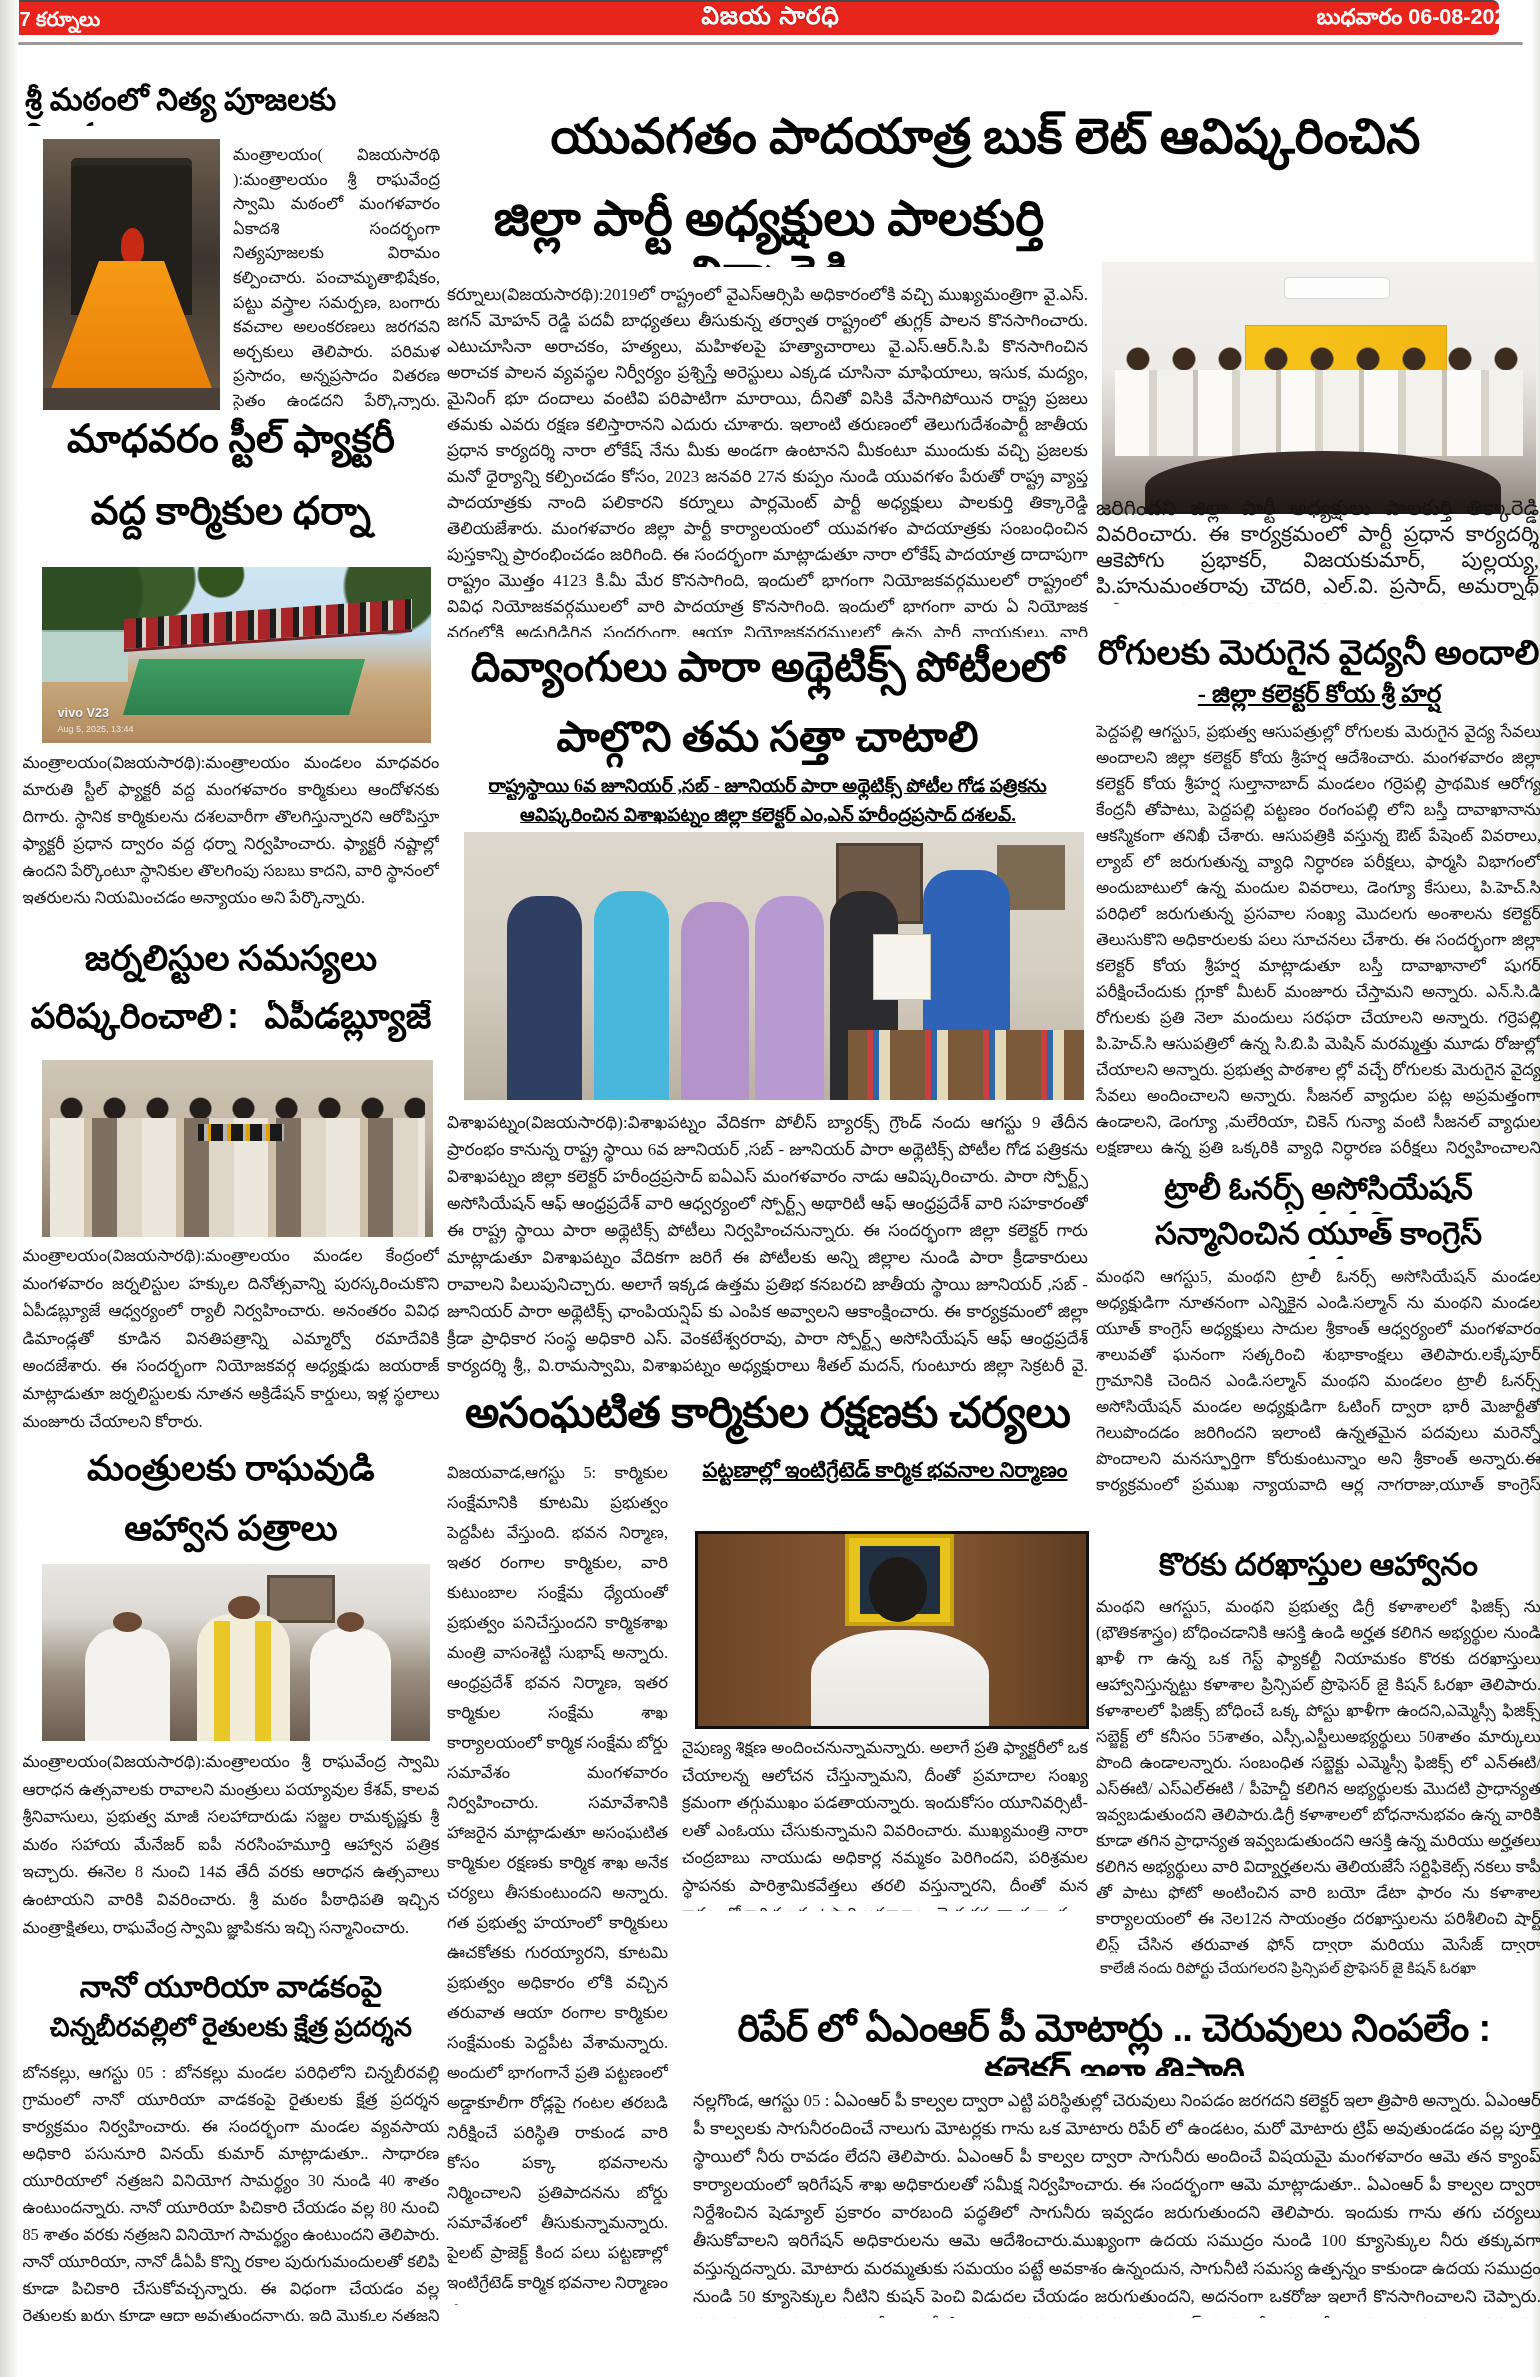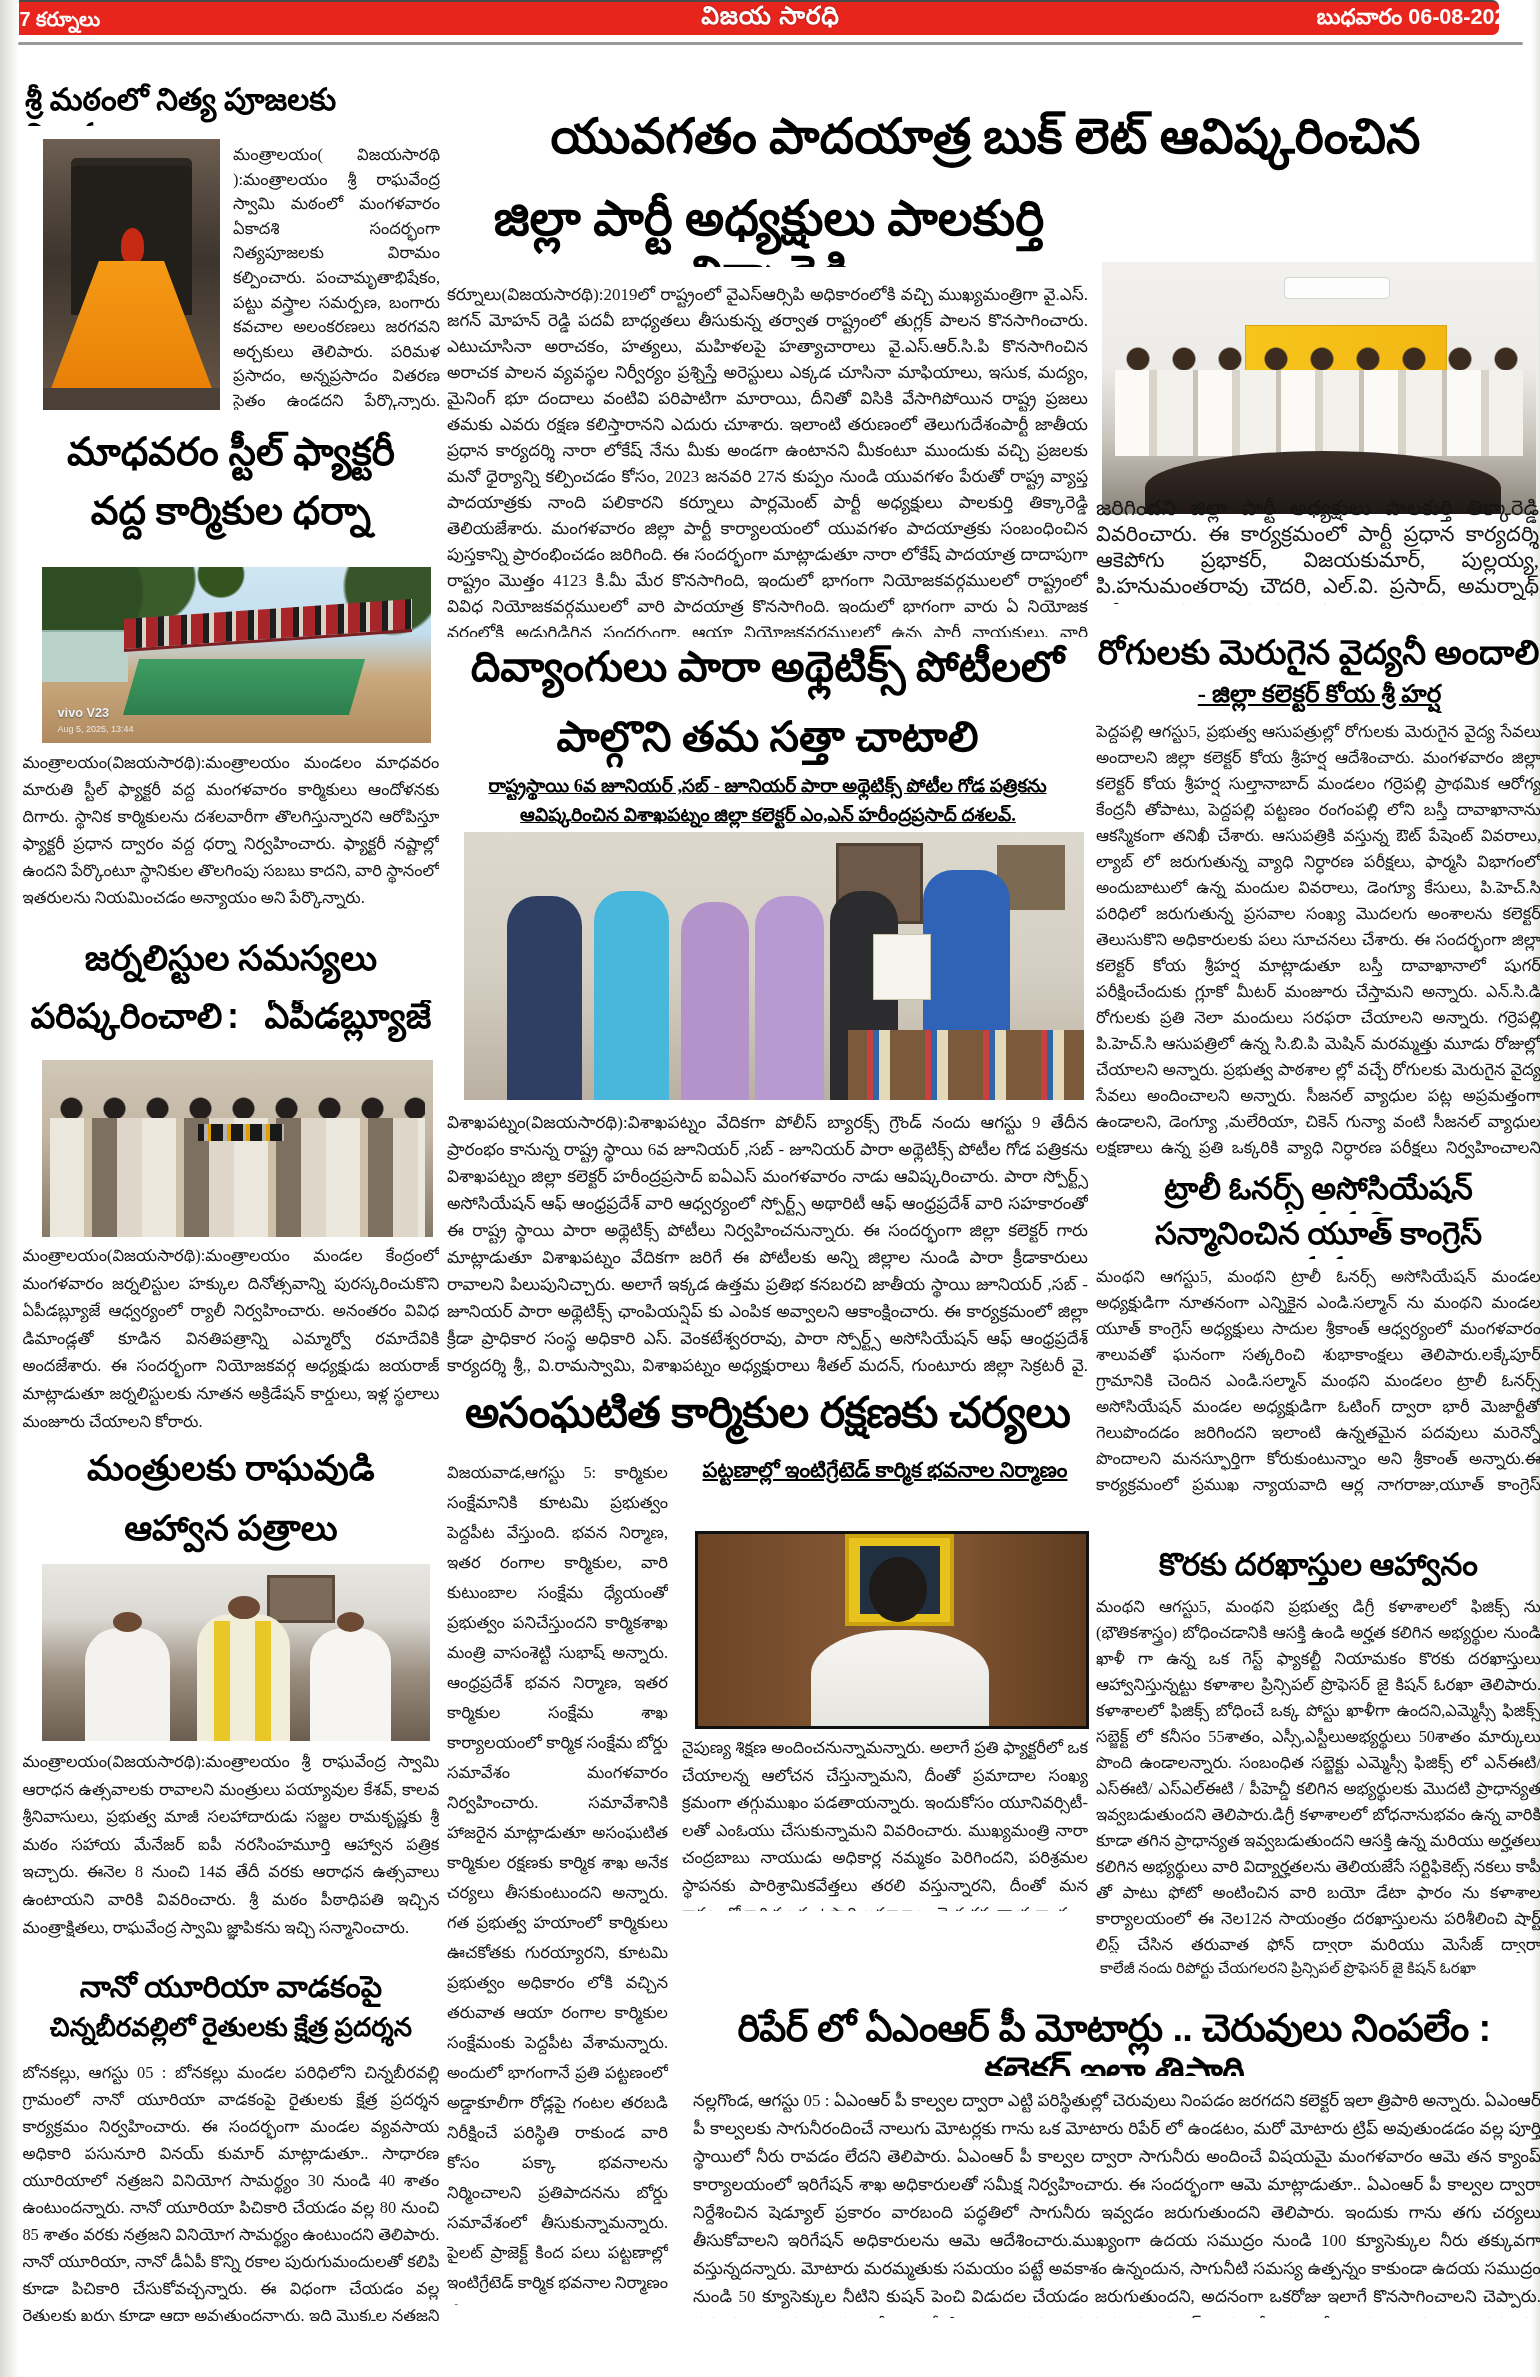--- a/index.html
+++ b/index.html
@@ -108,21 +108,21 @@
 
   <div class="abs hl" style="left:25px;top:83px;width:412px;height:43px;font-size:31px;text-align:left;">శ్రీ మఠంలో నిత్య పూజలకు విరామం</div>
   <div class="abs photo temple" style="left:43px;top:139px;width:177px;height:271px;">
     <div class="ph-child t-shrine"></div>
     <div class="ph-child t-idol"></div>
     <div class="ph-child t-drape"></div>
     <div class="ph-child t-base"></div>
   </div>
   <div class="abs bt" style="left:233px;top:143px;width:207px;height:267px;font-size:16.4px;line-height:24.6px;">మంత్రాలయం( విజయసారథి ):మంత్రాలయం శ్రీ రాఘవేంద్ర స్వామి మఠంలో మంగళవారం ఏకాదశి సందర్భంగా నిత్యపూజలకు విరామం కల్పించారు. పంచామృతాభిషేకం, పట్టు వస్త్రాల సమర్పణ, బంగారు కవచాల అలంకరణలు జరగవని అర్చకులు తెలిపారు. పరిమళ ప్రసాదం, అన్నప్రసాదం వితరణ సైతం ఉండదని పేర్కొన్నారు. ఉదయం యథావిధిగా పూజలు ప్రారంభమవుతాయని చెప్పారు.</div>
 
-  <div class="abs hl" style="left:22.4px;top:430px;width:417px;height:64px;font-size:39px;">మాధవరం స్టీల్ ఫ్యాక్టరీ</div>
+  <div class="abs hl" style="left:22.4px;top:417px;width:417px;height:64px;font-size:39px;">మాధవరం స్టీల్ ఫ్యాక్టరీ</div>
   <div class="abs hl" style="left:22.4px;top:489px;width:417px;height:64px;font-size:39px;">వద్ద కార్మికుల ధర్నా</div>
   <div class="abs photo dharna" style="left:42px;top:567px;width:389px;height:176px;">
     <div class="ph-child d-trees"></div>
     <div class="ph-child d-wall"></div>
     <div class="ph-child d-tent"></div>
     <div class="ph-child d-mat"></div>
     <div class="ph-child d-wm1">vivo V23</div>
     <div class="ph-child d-wm2">Aug 5, 2025, 13:44</div>
   </div>
   <div class="abs bt" style="left:22.4px;top:749px;width:417px;height:186px;font-size:16.4px;line-height:27px;">మంత్రాలయం(విజయసారథి):మంత్రాలయం మండలం మాధవరం మారుతి స్టీల్ ఫ్యాక్టరీ వద్ద మంగళవారం కార్మికులు ఆందోళనకు దిగారు. స్థానిక కార్మికులను దశలవారీగా తొలగిస్తున్నారని ఆరోపిస్తూ ఫ్యాక్టరీ ప్రధాన ద్వారం వద్ద ధర్నా నిర్వహించారు. ఫ్యాక్టరీ నష్టాల్లో ఉందని పేర్కొంటూ స్థానికుల తొలగింపు సబబు కాదని, వారి స్థానంలో ఇతరులను నియమించడం అన్యాయం అని పేర్కొన్నారు.</div>

